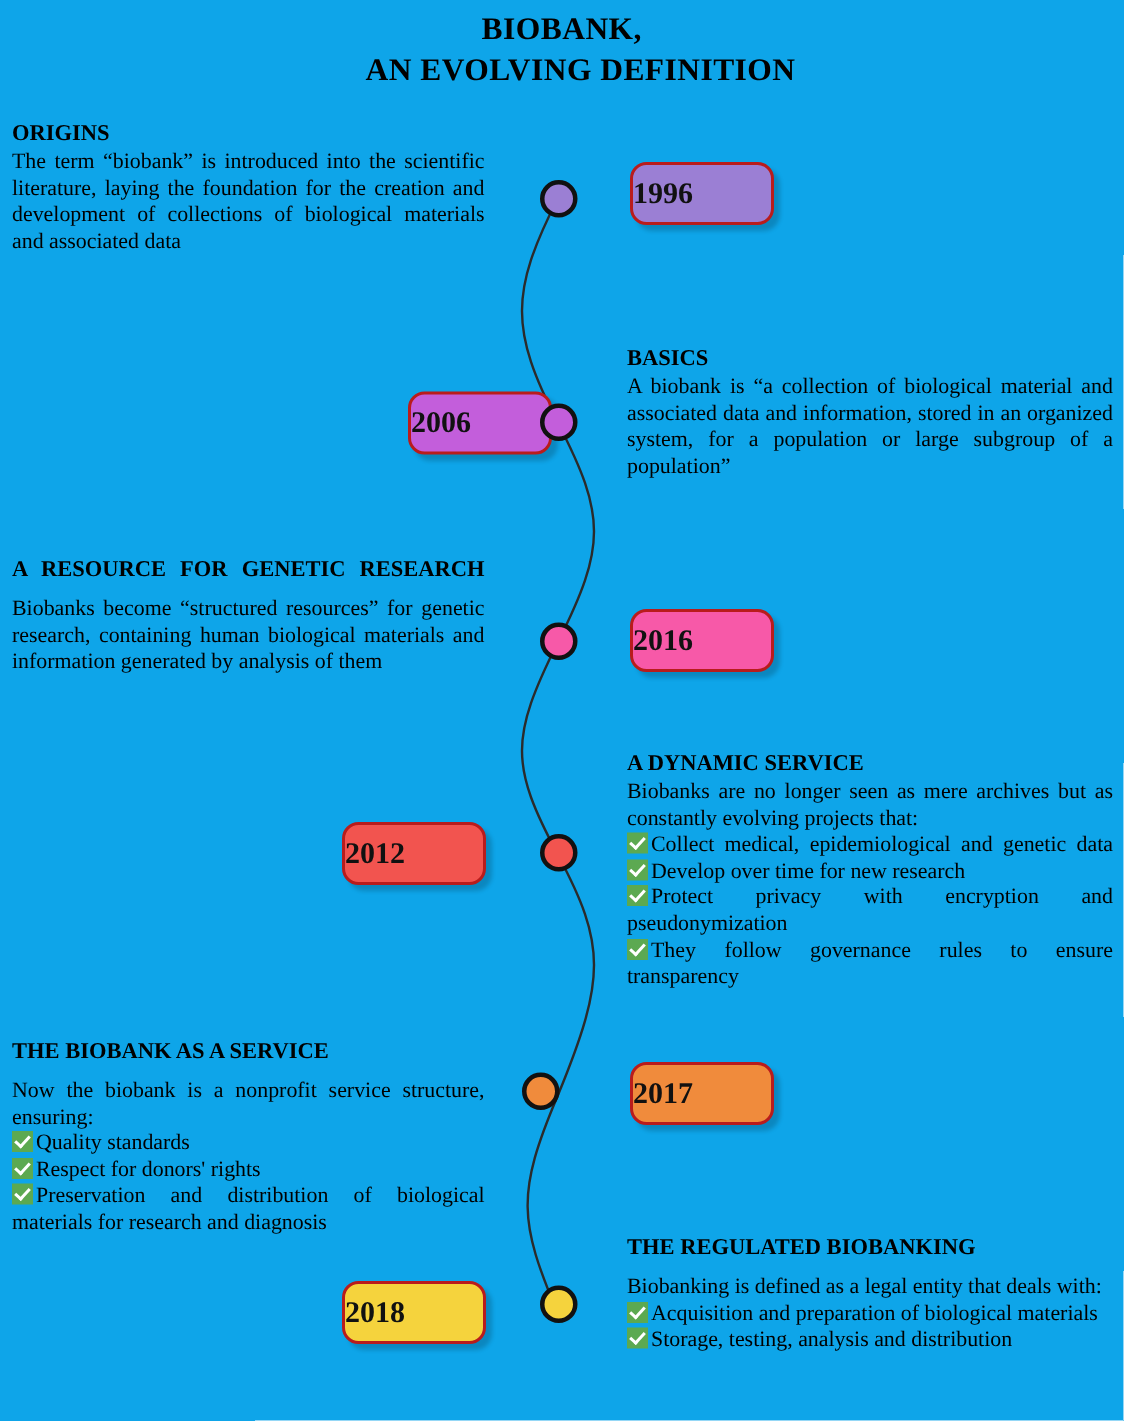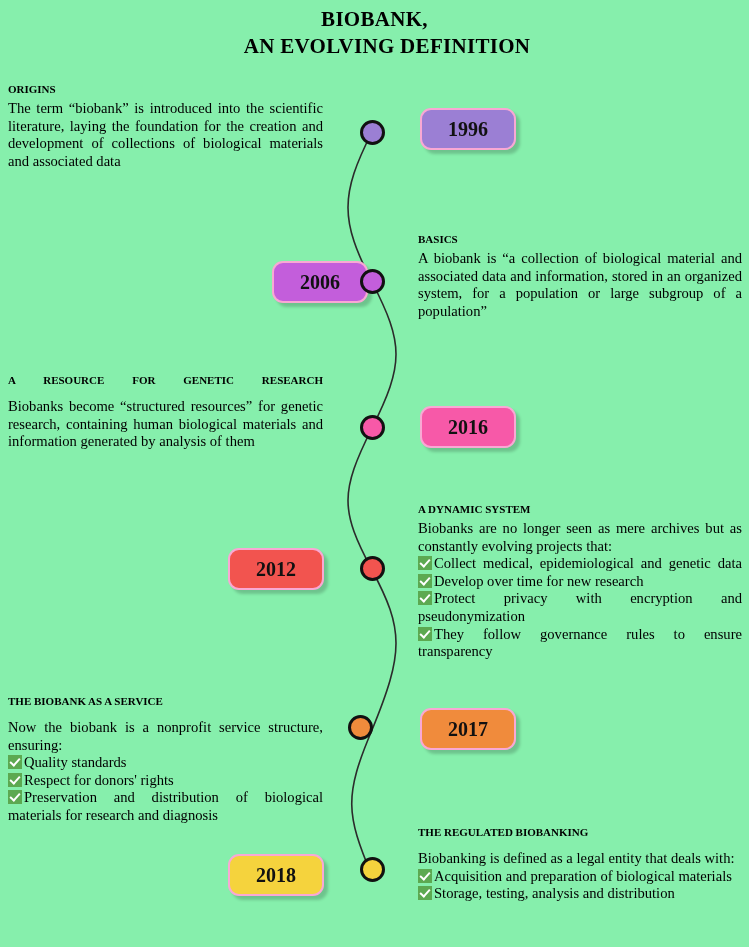--- a/index.html
+++ b/index.html
@@ -9,21 +9,21 @@
   }
   body {
     font-family: "Liberation Serif", "DejaVu Serif", serif;
     color: #000000;
   }
   #infographic {
     position: relative;
     width: 749px;
     height: 947px;
     overflow: hidden;
-    background: #86efac;
+    background: #0ea5e9;
   }
 
   
   #title {
     position: absolute;
     left: 0;
     top: 6px;
     width: 749px;
     text-align: center;
     font-weight: bold;
@@ -53,41 +53,41 @@
     box-sizing: border-box;
     z-index: 4;
   }
 
   
   .year-badge {
     position: absolute;
     width: 96px;
     height: 42px;
     border-radius: 11px;
-    border: 2px solid #f9a8d4;
+    border: 2px solid #b91c1c;
     box-sizing: border-box;
     display: flex;
     align-items: center;
-    justify-content: center;
+    justify-content: flex-start;
     font-weight: bold;
     font-size: 20px;
     color: #111111;
     box-shadow: 4px 4px 3px rgba(0,0,0,0.18);
     z-index: 3;
   }
 
   
   .block {
     position: absolute;
     font-size: 14.6px;
     line-height: 17.6px;
   }
   .block .heading {
     font-weight: bold;
-    font-size: 11px;
+    font-size: 15px;
     line-height: 18px;
     margin: 0 0 2px 0;
     text-align: justify;
     text-align-last: justify;
   }
   .block .heading.nospread {
     text-align: left;
     text-align-last: left;
   }
   .block .body {
@@ -187,21 +187,21 @@
     <p class="heading nospread">BASICS</p>
     <p class="body">A biobank is “a collection of biological material and associated data and information, stored in an organized system, for a population or large subgroup of a population”</p>
   </div>
 
   <div class="block" style="left:8px; top:371px; width:315px;">
     <p class="heading">A RESOURCE FOR GENETIC RESEARCH</p>
     <p class="body pad-top">Biobanks become “structured resources” for genetic research, containing human biological materials and information generated by analysis of them</p>
   </div>
 
   <div class="block" style="left:418px; top:500px; width:324px;">
-    <p class="heading nospread">A DYNAMIC SYSTEM</p>
+    <p class="heading nospread">A DYNAMIC SERVICE</p>
     <p class="body">Biobanks are no longer seen as mere archives but as constantly evolving projects that:</p>
     <ul class="check-list">
       <li class="spread"><span class="chk"></span><span>Collect medical, epidemiological and genetic data</span></li>
       <li><span class="chk"></span><span>Develop over time for new research</span></li>
       <li class="spread"><span class="chk"></span><span>Protect privacy with encryption and pseudonymization</span></li>
       <li class="spread"><span class="chk"></span><span>They follow governance rules to ensure transparency</span></li>
     </ul>
   </div>
 
   <div class="block" style="left:8px; top:692px; width:315px;">

